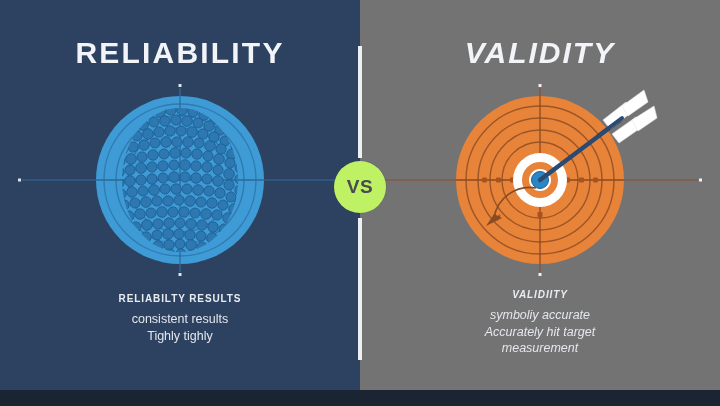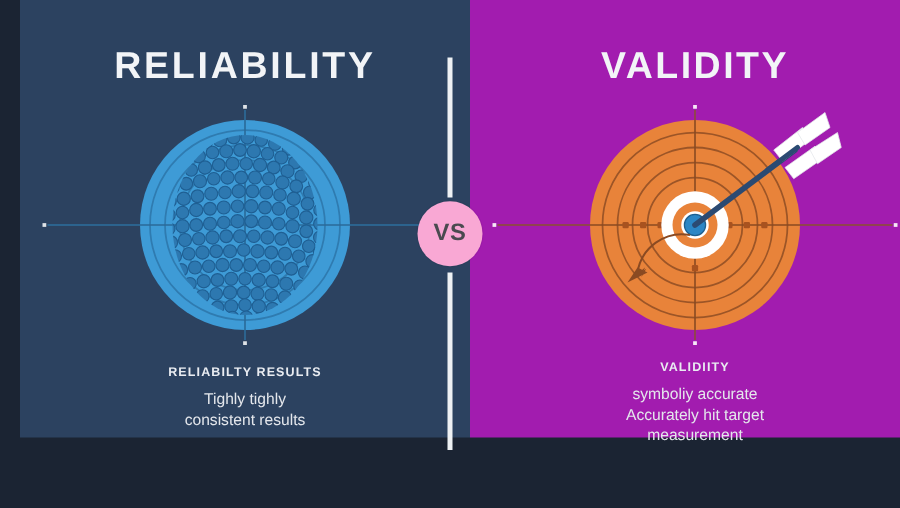--- a/index.html
+++ b/index.html
@@ -15,26 +15,25 @@
   }
   .slide {
     position: relative;
     width: 720px;
     height: 406px;
     overflow: hidden;
   }
   .panel {
     position: absolute;
     top: 0;
-    height: 350px;
+    height: 390px;
     width: 360px;
-    margin-left: 16px;
   }
   .panel-left  { left: 0;    background: #2c4260; }
-  .panel-right { left: 360px; background: #a21caf; }
+  .panel-right { left: 360px; background: #737373; font-style: italic; }
 
   .panel-title {
     position: absolute;
     top: 36px;
     left: 0;
     width: 100%;
     text-align: center;
     color: #f2f4f7;
     font-size: 30px;
     font-weight: bold;
@@ -59,21 +58,21 @@
   .divider-seg.top    { top: 46px;  height: 112px; }
   .divider-seg.bottom { top: 218px; height: 142px; }
 
   .vs-badge {
     position: absolute;
     left: 334px;
     top: 161px;
     width: 52px;
     height: 52px;
     border-radius: 50%;
-    background: #f9a8d4;
+    background: #bef264;
     display: flex;
     align-items: center;
     justify-content: center;
     color: #4a4a4f;
     font-size: 19px;
     font-weight: bold;
     letter-spacing: 0.5px;
     box-shadow: 0 0 0 1px rgba(0,0,0,0.04);
   }
 
@@ -279,22 +278,22 @@
           <circle cx="170" cy="170" r="5.0"></circle>
             <circle cx="181" cy="170" r="5.2"></circle>
             <circle cx="192" cy="171" r="5.0"></circle>
         </g>
       </svg>
     </div>
 
     <div class="caption caption-left">
       <div class="caption-head">RELIABILTY RESULTS</div>
       <div class="caption-body">
+        <div>consistent results</div>
         <div>Tighly tighly</div>
-        <div>consistent results</div>
       </div>
     </div>
   </div>
 
   <div class="panel panel-right">
 
     <div class="panel-title">VALIDITY</div>
 
     <div class="target-wrap">
       <svg width="360" height="192" viewBox="0 0 360 192">

